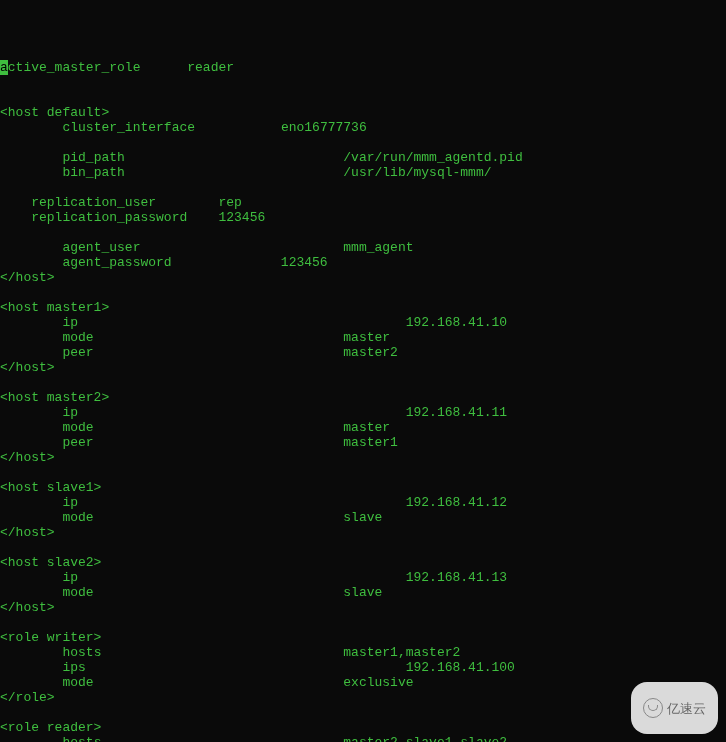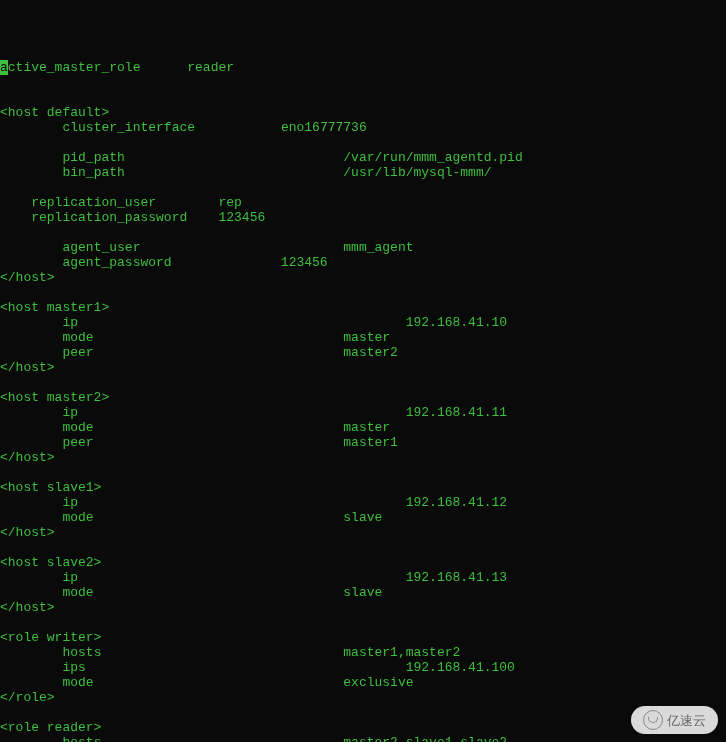--- a/index.html
+++ b/index.html
@@ -18,21 +18,21 @@
     .cursor {
       background: #3fbe3f;
       color: #000;
     }
     .watermark {
       position: absolute;
       bottom: 8px;
       right: 8px;
       background: rgba(255,255,255,0.85);
       border-radius: 16px;
-      padding: 4px 12px;
+      padding: 16px 12px;
       font-family: Arial, sans-serif;
       font-size: 13px;
       color: #666;
       display: flex;
       align-items: center;
       gap: 4px;
     }
     .watermark-icon {
       width: 18px;
       height: 18px;

